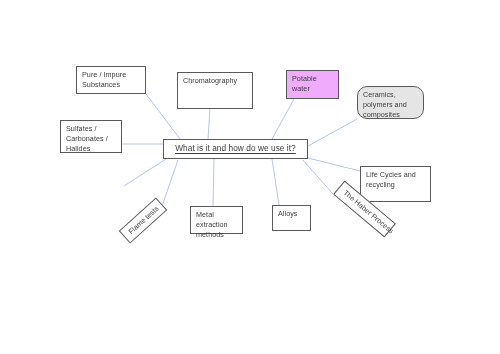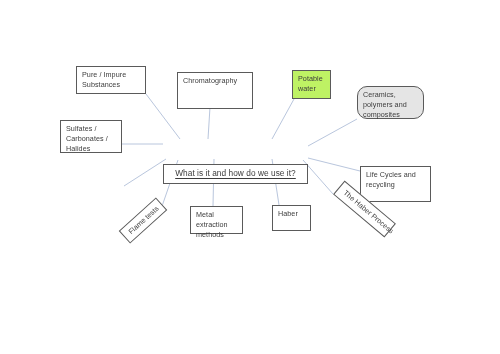--- a/index.html
+++ b/index.html
@@ -68,37 +68,37 @@
       <line x1="294" y1="99" x2="272" y2="139" stroke="#b9c6dd" stroke-width="1"></line>
       <line x1="357" y1="119" x2="308" y2="146" stroke="#b9c6dd" stroke-width="1"></line>
       <line x1="122" y1="144" x2="163" y2="144" stroke="#b9c6dd" stroke-width="1"></line>
       <line x1="360" y1="171" x2="308" y2="158" stroke="#b9c6dd" stroke-width="1"></line>
       <line x1="124" y1="186" x2="166" y2="159" stroke="#b9c6dd" stroke-width="1"></line>
       <line x1="160" y1="212" x2="178" y2="160" stroke="#b9c6dd" stroke-width="1"></line>
       <line x1="213" y1="206" x2="214" y2="159" stroke="#b9c6dd" stroke-width="1"></line>
       <line x1="279" y1="205" x2="272" y2="159" stroke="#b9c6dd" stroke-width="1"></line>
       <line x1="333" y1="194" x2="303" y2="160" stroke="#b9c6dd" stroke-width="1"></line>
     </svg>
-<div class="node center" style="left: 163px; top: 139px; width: 145px; height: 20px; border-color: rgb(90, 90, 90); background: rgb(255, 255, 255); color: rgb(60, 60, 60); margin-top: 25px;"><span class="center-label">What is it and how do we use it?</span></div>
+<div class="node center" style="left: 163px; top: 139px; width: 145px; height: 20px; border-color: rgb(90, 90, 90); background: rgb(255, 255, 255); color: rgb(60, 60, 60);"><span class="center-label">What is it and how do we use it?</span></div>
     <div class="node" style="left: 76px; top: 66px; width: 70px; height: 28px; border-color: rgb(90, 90, 90); background: rgb(255, 255, 255); color: rgb(60, 60, 60);"><span>Pure / Impure
 Substances</span></div>
     <div class="node" style="left: 177px; top: 72px; width: 76px; height: 37px; border-color: rgb(90, 90, 90); background: rgb(255, 255, 255); color: rgb(60, 60, 60);"><span>Chromatography</span></div>
-    <div class="node" style="left: 292px; top: 70px; width: 39px; height: 29px; border-color: rgb(90, 90, 90); background: #bef264; color: rgb(60, 60, 60);"><span>Potable
+    <div class="node" style="left: 286px; top: 70px; width: 53px; height: 29px; border-color: rgb(90, 90, 90); background: #f0abfc; color: rgb(60, 60, 60);"><span>Potable
 water</span></div>
     <div class="node" style="left: 357px; top: 86px; width: 67px; height: 33px; border-color: rgb(90, 90, 90); background: #e5e5e5; color: rgb(60, 60, 60); border-radius: 10px;"><span>Ceramics,
 polymers and
 composites</span></div>
     <div class="node" style="left: 60px; top: 120px; width: 62px; height: 33px; border-color: rgb(90, 90, 90); background: rgb(255, 255, 255); color: rgb(60, 60, 60);"><span>Sulfates /
 Carbonates /
 Halides</span></div>
     <div class="node" style="left: 360px; top: 166px; width: 71px; height: 36px; border-color: rgb(90, 90, 90); background: rgb(255, 255, 255); color: rgb(60, 60, 60);"><span>Life Cycles and
 recycling</span></div>
     <div class="node rotated" style="left: 118px; top: 212px; width: 50px; height: 17px; border-color: rgb(90, 90, 90); background: rgb(255, 255, 255); color: rgb(60, 60, 60); transform: rotate(-42deg);">
       <span>Flame tests</span>
     </div>
     <div class="node" style="left: 190px; top: 206px; width: 53px; height: 28px; border-color: rgb(90, 90, 90); background: rgb(255, 255, 255); color: rgb(60, 60, 60);"><span>Metal
 extraction
 methods</span></div>
-    <div class="node" style="left: 272px; top: 205px; width: 39px; height: 26px; border-color: rgb(90, 90, 90); background: rgb(255, 255, 255); color: rgb(60, 60, 60);"><span>Haber</span></div>
+    <div class="node" style="left: 272px; top: 205px; width: 39px; height: 26px; border-color: rgb(90, 90, 90); background: rgb(255, 255, 255); color: rgb(60, 60, 60);"><span>Alloys</span></div>
     <div class="node rotated" style="left: 331px; top: 200px; width: 67px; height: 18px; border-color: rgb(90, 90, 90); background: rgb(255, 255, 255); color: rgb(60, 60, 60); transform: rotate(40deg);">
       <span>The Haber Process</span>
     </div>
   </div>
 
 </body></html>

